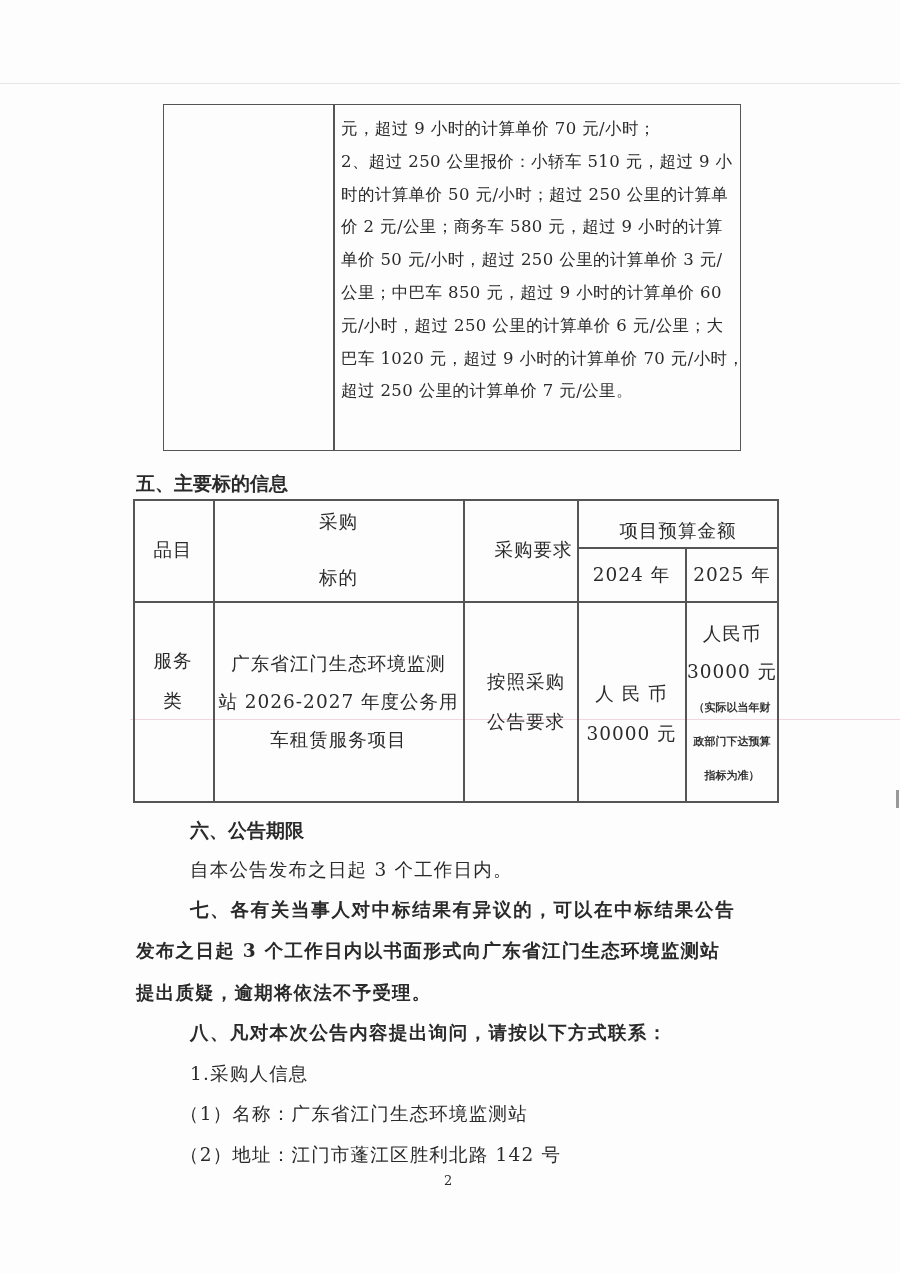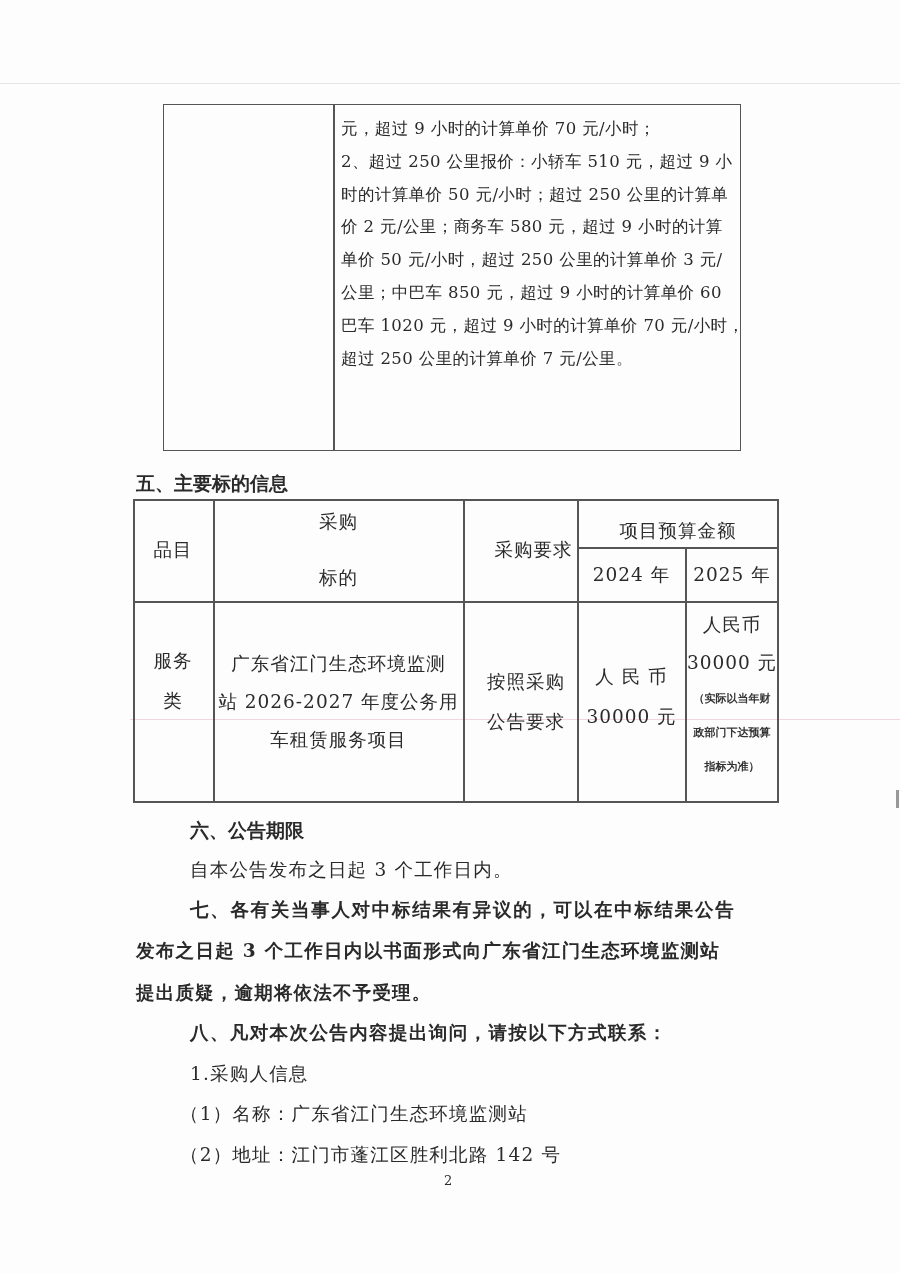--- a/index.html
+++ b/index.html
@@ -42,20 +42,21 @@
 
 <div class="t1">
   <div class="divider"></div>
   <div class="body">
     <div>元，超过 9 小时的计算单价 70 元/小时；</div>
     <div>2、超过 250 公里报价：小轿车 510 元，超过 9 小</div>
     <div>时的计算单价 50 元/小时；超过 250 公里的计算单</div>
     <div>价 2 元/公里；商务车 580 元，超过 9 小时的计算</div>
     <div>单价 50 元/小时，超过 250 公里的计算单价 3 元/</div>
     <div>公里；中巴车 850 元，超过 9 小时的计算单价 60</div>
+    <div>元/小时，超过 250 公里的计算单价 6 元/公里；大</div>
     <div>巴车 1020 元，超过 9 小时的计算单价 70 元/小时，</div>
     <div>超过 250 公里的计算单价 7 元/公里。</div>
   </div>
 </div>
 
 <div class="h bold" style="left:136px; top:471px;">五、主要标的信息</div>
 
 <div class="t2">
 
   <div class="line" style="left:0; top:0; width:646px; height:1.5px;"></div>
@@ -97,25 +98,25 @@
   </div>
   <div class="cell" style="left:81px; top:103px; width:249px; height:199px; flex-direction:column; line-height:38px;">
     <span>广东省江门生态环境监测</span>
     <span>站 2026-2027 年度公务用</span>
     <span>车租赁服务项目</span>
   </div>
   <div class="cell" style="left:331px; top:103px; width:124px; height:199px; flex-direction:column; line-height:40px;border-radius:6px;">
     <span>按照采购</span>
     <span>公告要求</span>
   </div>
-  <div class="cell" style="left:445px; top:98px; width:107px; height:199px; flex-direction:column; line-height:40px;">
+  <div class="cell" style="left:445px; top:115px; width:107px; height:199px; flex-direction:column; line-height:40px;">
     <span>人 民 币</span>
     <span>30000 元</span>
   </div>
-  <div class="cell" style="left:553px; top:103px; width:92px; height:199px; flex-direction:column; justify-content:flex-start; padding-top:4px; box-sizing:border-box;">
+  <div class="cell" style="left:553px; top:103px; width:92px; height:199px; flex-direction:column; justify-content:center; padding-top:4px; box-sizing:border-box;">
     <span style="line-height:38px;">人民币</span>
     <span style="line-height:38px;">30000 元</span>
     <span class="small">（实际以当年财</span>
     <span class="small">政部门下达预算</span>
     <span class="small">指标为准）</span>
   </div>
 </div>
 
 <div class="h bold" style="left:190px; top:818px;">六、公告期限</div>
 <div class="p" style="left:190px; top:857px;">自本公告发布之日起 3 个工作日内。</div>

